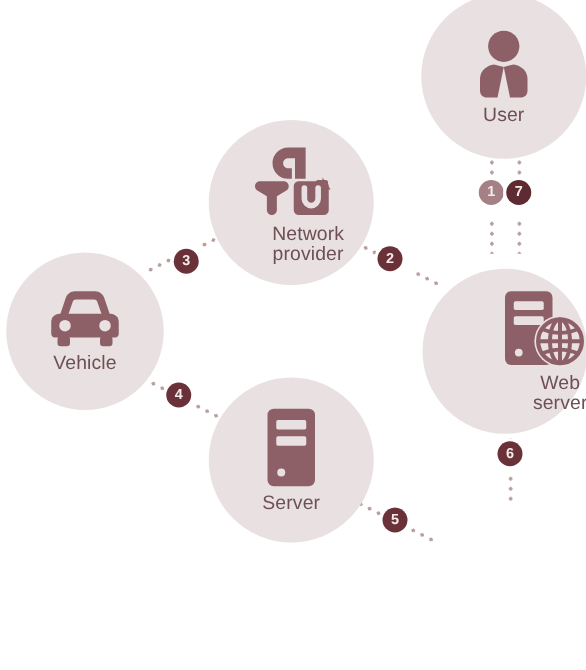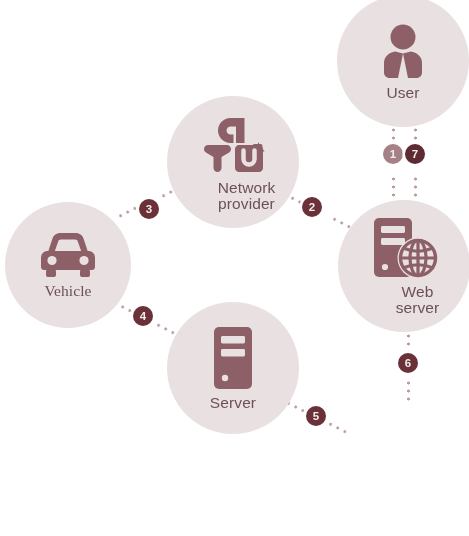--- a/index.html
+++ b/index.html
@@ -128,21 +128,21 @@
         <path d="M58 27 L58 36.5 L64.5 36.5 L58 27 Z" fill="#8d6067"></path>
         <path d="M54.5 31 L60.5 31" stroke="#8d6067" stroke-width="4" stroke-linecap="round"></path>
       </svg>
     </div>
     <div class="node-label two-line">
       <div>Network</div>
       <div>provider</div>
     </div>
   </div>
 
-  <div class="node" style="left:5px;top:202px;width:126px;height:126px;font-family:Liberation Serif, serif;">
+  <div class="node" style="left:5px;top:202px;width:126px;height:126px;">
     <div class="node-icon">
       <svg width="66" height="46" viewBox="0 0 66 46" aria-hidden="true">
 
         <path d="M13 20 L17.5 6.5 C18.6 3.3 21.6 1 25 1 L41 1
                  C44.4 1 47.4 3.3 48.5 6.5 L53 20 L46.5 20 L42.8 9.4
                  C42.4 8.3 41.4 7.6 40.2 7.6 L25.8 7.6
                  C24.6 7.6 23.6 8.3 23.2 9.4 L19.5 20 Z" fill="#8d6067"></path>
 
         <path d="M6 25.5 C6 21.9 8.9 19 12.5 19 L53.5 19
                  C57.1 19 60 21.9 60 25.5 L60 35
@@ -151,21 +151,21 @@
         <circle cx="17" cy="28.5" r="4.6" fill="#e9e0e1"></circle>
         <circle cx="49" cy="28.5" r="4.6" fill="#e9e0e1"></circle>
 
         <rect x="11" y="37" width="10" height="8" rx="2.6" fill="#8d6067"></rect>
         <rect x="45" y="37" width="10" height="8" rx="2.6" fill="#8d6067"></rect>
       </svg>
     </div>
     <div class="node-label">Vehicle</div>
   </div>
 
-  <div class="node" style="left:338px;top:200px;width:132px;height:132px;">
+  <div class="node" style="left:338px;top:215px;width:132px;height:132px;align-items:flex-end;">
     <div class="node-icon">
       <svg width="72" height="62" viewBox="0 0 72 62" aria-hidden="true">
 
         <rect x="6" y="1" width="38" height="59" rx="5" fill="#8d6067"></rect>
         <rect x="13" y="9" width="24" height="7" rx="1.4" fill="#e9e0e1"></rect>
         <rect x="13" y="21" width="24" height="7" rx="1.4" fill="#e9e0e1"></rect>
         <circle cx="17" cy="50" r="3.1" fill="#e9e0e1"></circle>
 
         <circle cx="50" cy="41" r="20.5" fill="#e9e0e1"></circle>
         <circle cx="50" cy="41" r="17.5" fill="none" stroke="#8d6067" stroke-width="3.4"></circle>

